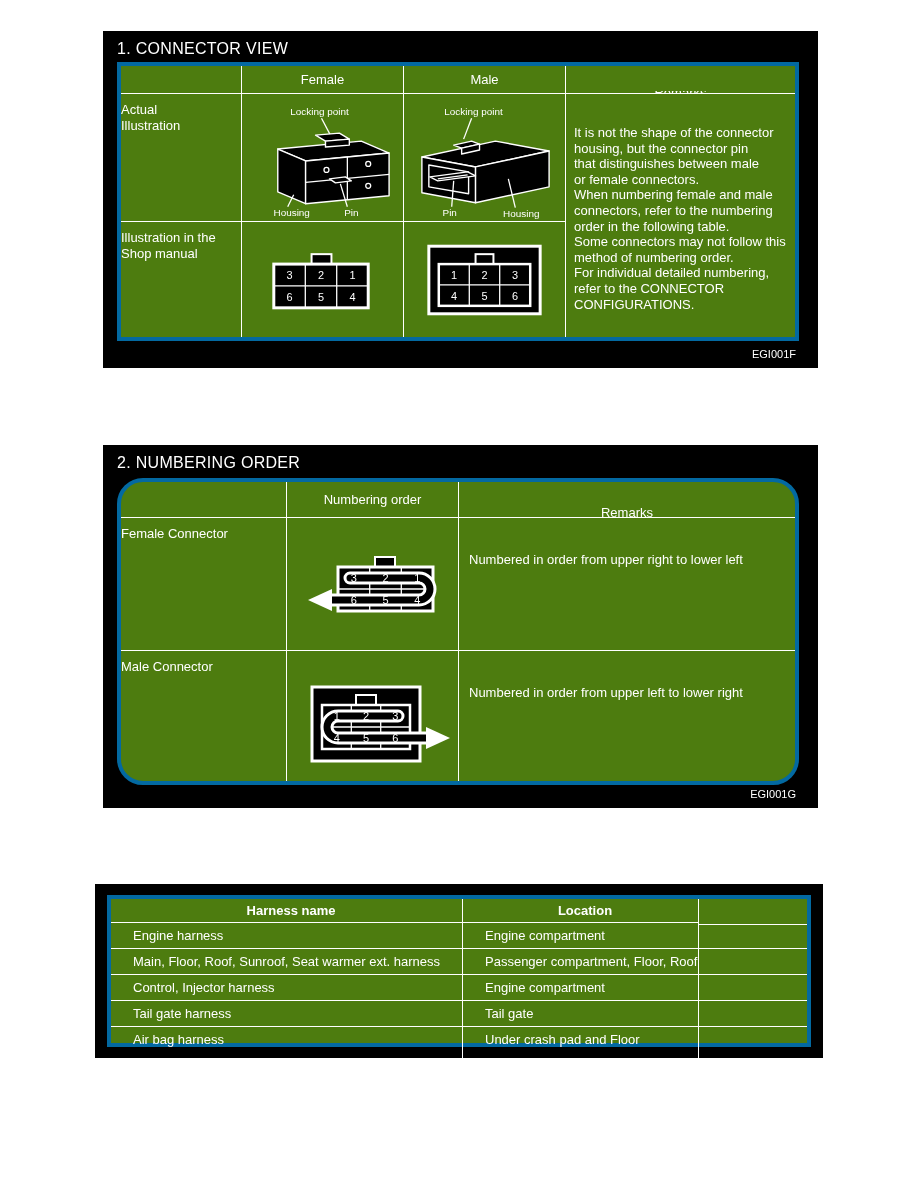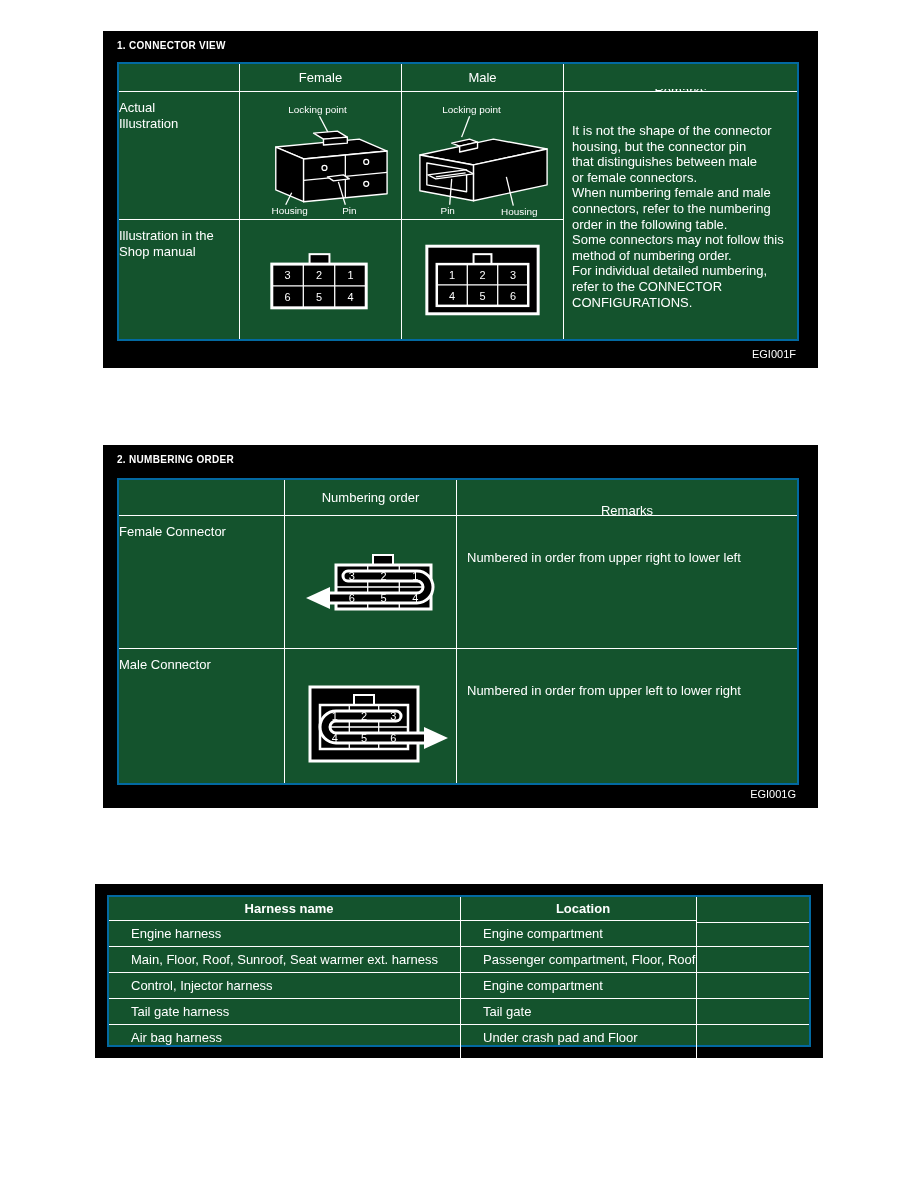--- a/index.html
+++ b/index.html
@@ -6,45 +6,45 @@
   html,body { background:#ffffff; }
   body {
     width:918px; height:1188px; position:relative;
     font-family:"Liberation Sans", sans-serif; color:#000;
   }
   .page { position:absolute; inset:0; background:#fff; overflow:hidden; }
 
   .panel { position:absolute; background:#000; color:#fff; }
   .panel-title {
     position:absolute; left:14px; top:9px;
-    font-size:10px; font-weight:bold; letter-spacing:.3px; color:#fff;
+    font-size:16px; font-weight:normal; letter-spacing:.3px; color:#fff;
   }
   .code-label { position:absolute; right:22px; bottom:8px; font-size:11px; color:#fff; }
 
-  .tbl { position:absolute; display:grid; border:2px solid #0369a1; background:#14532d; }
+  .tbl { position:absolute; display:grid; border:4px solid #0369a1; background:#4d7c0f; }
   .cell { border-right:1px solid #fff; border-bottom:1px solid #fff; position:relative;
           font-size:13px; color:#fff; overflow:hidden; }
   .cell.no-r { border-right:none;margin-top:25px; }
   .cell.no-b { border-bottom:none; }
   .cell.hdr { display:flex; align-items:center; justify-content:center; }
   .cell.lbl { padding:8px 0; white-space:pre-line; line-height:16px; }
   .cell.fig { display:flex; align-items:center; justify-content:center; }
   .cell.txt { padding:6px 8px; white-space:pre-line; line-height:15.6px; }
   .cell.txt-top { padding:9px 10px; }
 
   
   .tbl1 { left:14px; top:31px; width:682px; height:279px;
           grid-template-columns:121px 162px 162px 1fr;
           grid-template-rows:28px 128px 1fr; }
   .span2 { grid-column:4; grid-row:2 / span 2; }
 
   
   .tbl2 { left:14px; top:33px; width:682px; height:307px;
           grid-template-columns:166px 172px 1fr;
-          grid-template-rows:36px 133px 1fr; }
+          grid-template-rows:36px 133px 1fr;border-radius:26px; }
 
   
   .tbl3 { left:12px; top:11px; width:704px; height:152px;
           grid-template-columns:352px 236px 1fr;
           grid-template-rows:24px repeat(6,1fr); }
   .tbl3 .cell { display:flex; align-items:center; padding-left:22px; font-size:13px; }
   .tbl3 .cell.hdr { justify-content:center; padding-left:9px; font-weight:bold; }
   .tbl3 .cell.sym { justify-content:center; padding-left:0; }
 
   svg { display:block; }

